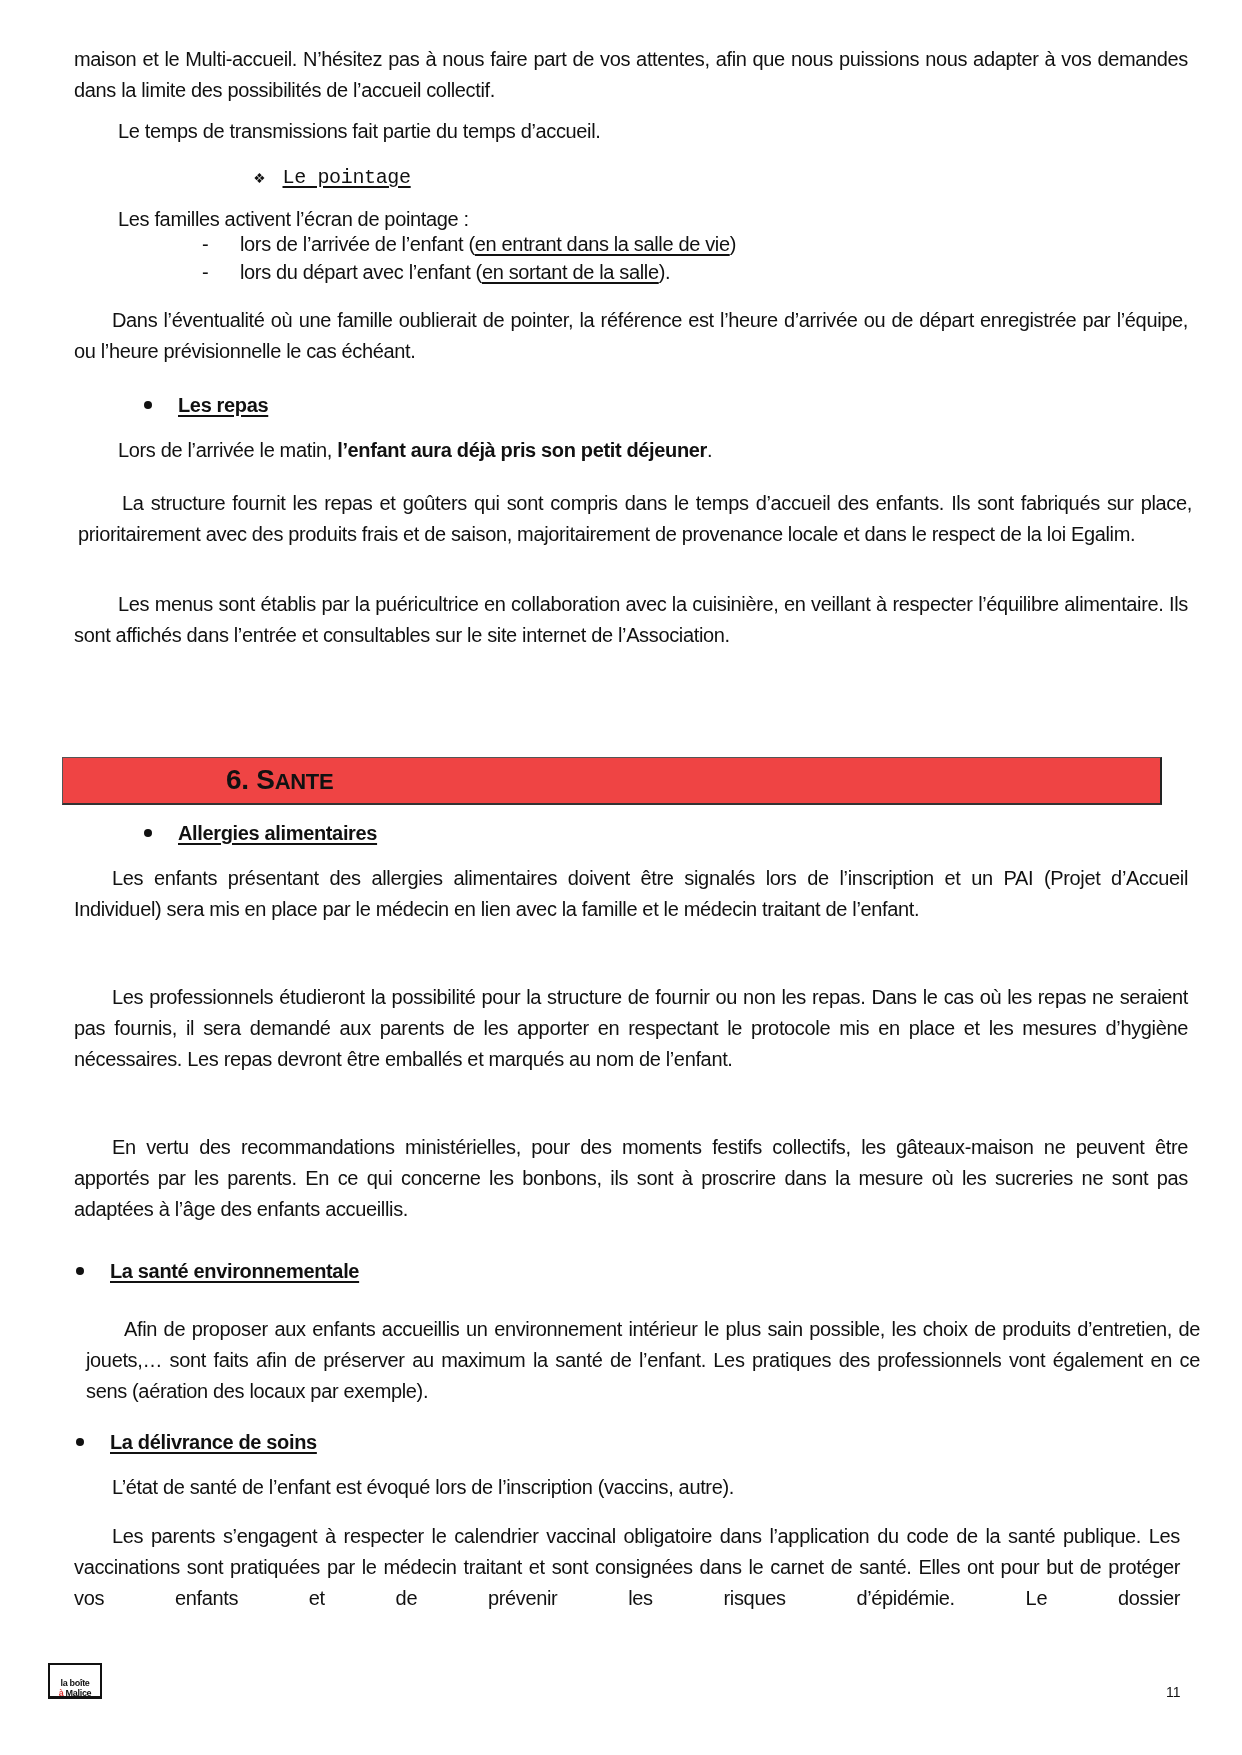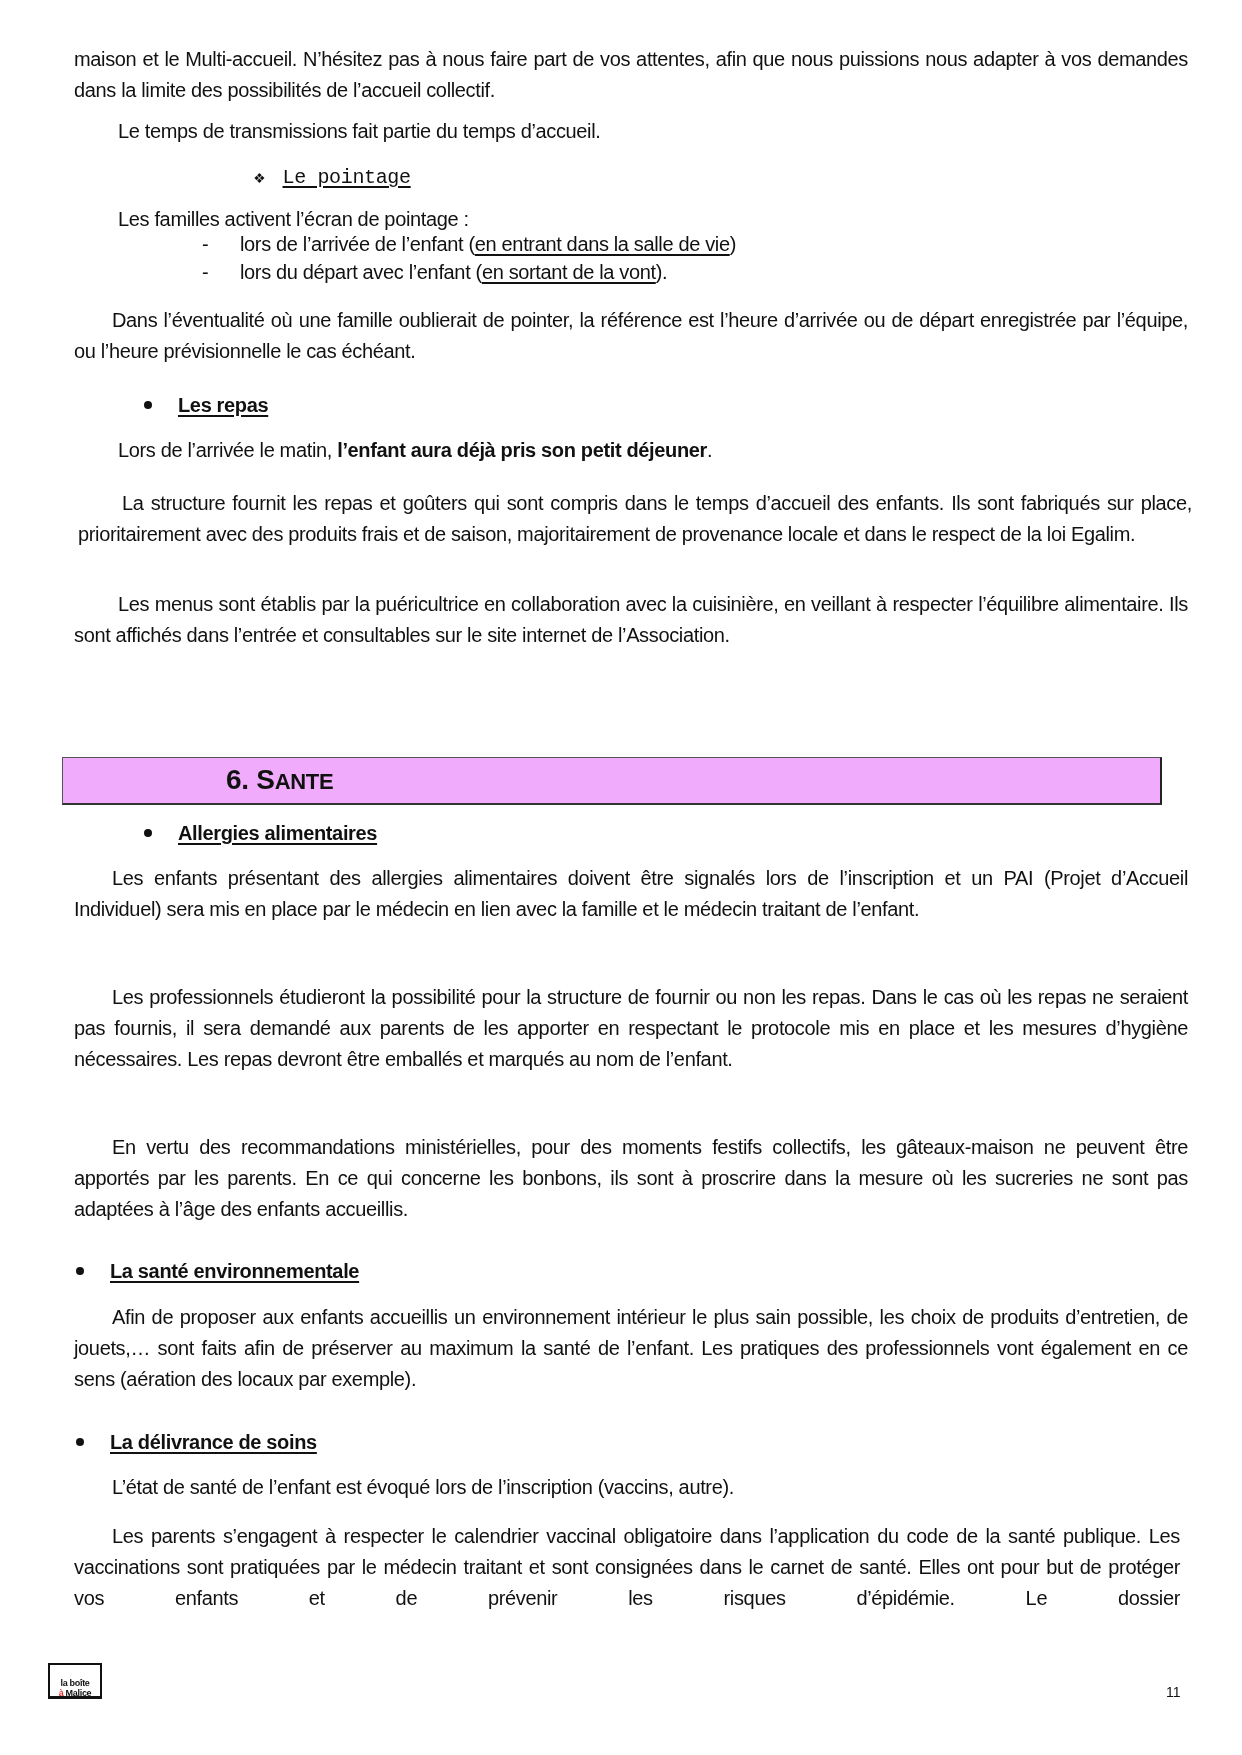--- a/index.html
+++ b/index.html
@@ -13,21 +13,21 @@
   .ind2 { text-indent: 44px; }
   .line { position: absolute; font-size: 20px; line-height: 31px; white-space: nowrap; letter-spacing: -0.35px; }
   .u { text-decoration: underline; text-underline-offset: 3px; }
   .b { font-weight: bold; }
   .bullet-h { position: absolute; font-size: 20px; line-height: 31px; white-space: nowrap; letter-spacing: -0.35px; }
   .bullet-h .dot { display: inline-block; width: 8px; height: 8px; border-radius: 50%; background: #111; vertical-align: middle; margin-right: 26px; position: relative; top: -2px; }
   .bullet-h .lbl { font-weight: bold; text-decoration: underline; text-underline-offset: 3px; margin-top: 48px; }
   .diamond { font-size: 18px; margin-right: 18px; }
   .dash { display: inline-block; width: 38px; }
   .section-box { position: absolute; left: 62px; top: 757px; width: 1100px; height: 48px;
-                 background: #f0abfc; border: 1px solid #555; border-right: 2px solid #222; border-bottom: 2px solid #333; box-sizing: border-box; }
+                 background: #ef4444; border: 1px solid #555; border-right: 2px solid #222; border-bottom: 2px solid #333; box-sizing: border-box; }
   .section-title { position: absolute; left: 163px; top: 6px; font-size: 28px; font-weight: bold; letter-spacing: -0.3px; }
   .section-title .sc { font-size: 22px; }
   .logo { position: absolute; left: 48px; top: 1663px; width: 54px; height: 36px; border: 2px solid #111; border-bottom-width: 3px; box-sizing: border-box; background: #fff;
           font-size: 9px; line-height: 10px; font-weight: bold; text-align: center; padding-top: 13px; letter-spacing: -0.3px; }
   .logo .r { color: #d33; }
   .footer-text { position: absolute; left: 0; width: 1242px; top: 1684px; text-align: center; font-size: 14px; letter-spacing: -0.3px; }
   .page-num { position: absolute; left: 1166px; top: 1684px; font-size: 14px; }
 </style>
 </head>
 <body>
@@ -41,21 +41,21 @@
   <div class="line" style="left:254px; top:162px;font-family:Liberation Mono, monospace;">
     <span class="diamond">❖</span><span class="u">Le pointage</span>
   </div>
 
   <div class="line" style="left:118px; top:204px;">Les familles activent l’écran de pointage :</div>
 
   <div class="line" style="left:202px; top:229px;">
     <span class="dash">-</span><span>lors de l’arrivée de l’enfant  (</span><span class="u">en entrant dans la salle de vie</span><span>)</span>
   </div>
   <div class="line" style="left:202px; top:257px;">
-    <span class="dash">-</span><span>lors du départ avec l’enfant (</span><span class="u">en sortant de la vont</span><span>).</span>
+    <span class="dash">-</span><span>lors du départ avec l’enfant (</span><span class="u">en sortant de la salle</span><span>).</span>
   </div>
 
   <p class="txt last ind" style="top:305px; margin:0;">Dans l’éventualité où une famille oublierait de pointer, la référence est l’heure d’arrivée ou de départ enregistrée par l’équipe, ou l’heure prévisionnelle le cas échéant.</p>
 
   <div class="bullet-h" style="left:144px; top:390px;">
     <span class="dot"></span><span class="lbl">Les repas</span>
   </div>
 
   <div class="line" style="left:118px; top:435px;">
     <span>Lors de l’arrivée le matin, </span><span class="b">l’enfant aura déjà pris son petit déjeuner</span><span>.</span>
@@ -76,21 +76,21 @@
   <p class="txt last ind" style="top:982px; margin:0;">Les professionnels étudieront la possibilité pour la structure de fournir ou non les repas. Dans le cas où les repas ne seraient pas fournis, il sera demandé aux parents de les apporter en respectant le protocole mis en place et les mesures d’hygiène nécessaires. Les repas devront être emballés et marqués au nom de l’enfant.</p>
 
   <p class="txt last ind" style="top:863px; margin:0;">Les enfants présentant des allergies alimentaires doivent être signalés lors de l’inscription et un PAI (Projet d’Accueil Individuel) sera mis en place par le médecin en lien avec la famille et le médecin traitant de l’enfant.</p>
 
   <p class="txt last ind" style="top:1132px; margin:0;">En vertu des recommandations ministérielles, pour des moments festifs collectifs, les gâteaux-maison ne peuvent être apportés par les parents. En ce qui concerne les bonbons, ils sont à proscrire dans la mesure où les sucreries ne sont pas adaptées à l’âge des enfants accueillis.</p>
 
   <div class="bullet-h" style="left:76px; top:1256px;">
     <span class="dot"></span><span class="lbl">La santé environnementale</span>
   </div>
 
-  <p class="txt last ind" style="top:1302px; margin:0;">Afin de proposer aux enfants accueillis un environnement intérieur le plus sain possible, les choix de produits d’entretien, de jouets,… sont faits afin de préserver au maximum la santé de l’enfant. Les pratiques des professionnels vont également en ce sens (aération des locaux par exemple).</p>
+  <p class="txt last ind" style="top:1302px; margin:12px;">Afin de proposer aux enfants accueillis un environnement intérieur le plus sain possible, les choix de produits d’entretien, de jouets,… sont faits afin de préserver au maximum la santé de l’enfant. Les pratiques des professionnels vont également en ce sens (aération des locaux par exemple).</p>
 
   <div class="bullet-h" style="left:76px; top:1427px;">
     <span class="dot"></span><span class="lbl">La délivrance de soins</span>
   </div>
 
   <div class="line" style="left:112px; top:1472px;">L’état de santé de l’enfant est évoqué lors de l’inscription (vaccins, autre).</div>
 
   <p class="txt ind" style="top:1521px; left:74px; width:1106px; margin:0; text-align-last: justify;">Les parents s’engagent à respecter le calendrier vaccinal obligatoire dans l’application du code de la santé publique. Les vaccinations sont pratiquées par le médecin traitant et sont consignées dans le carnet de santé. Elles ont pour but de protéger vos enfants et de prévenir les risques d’épidémie. Le dossier</p>
 
   <div class="logo">

